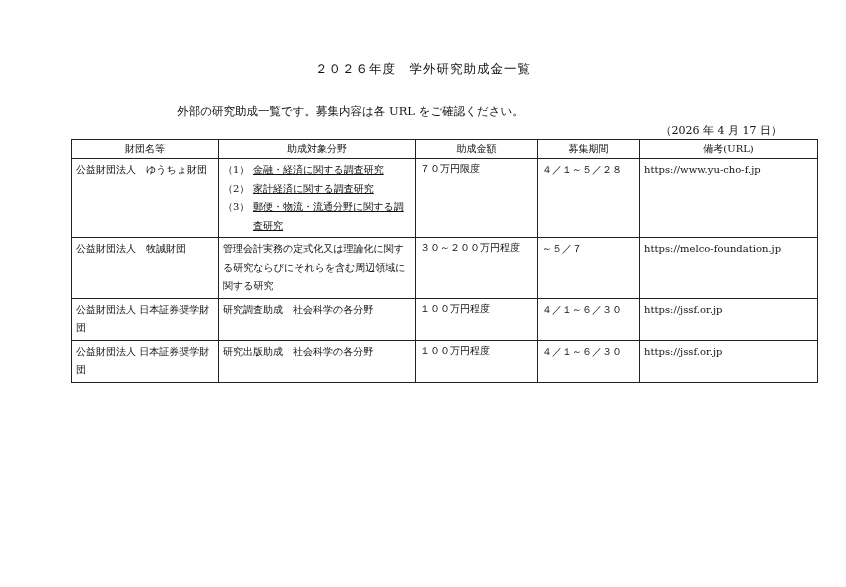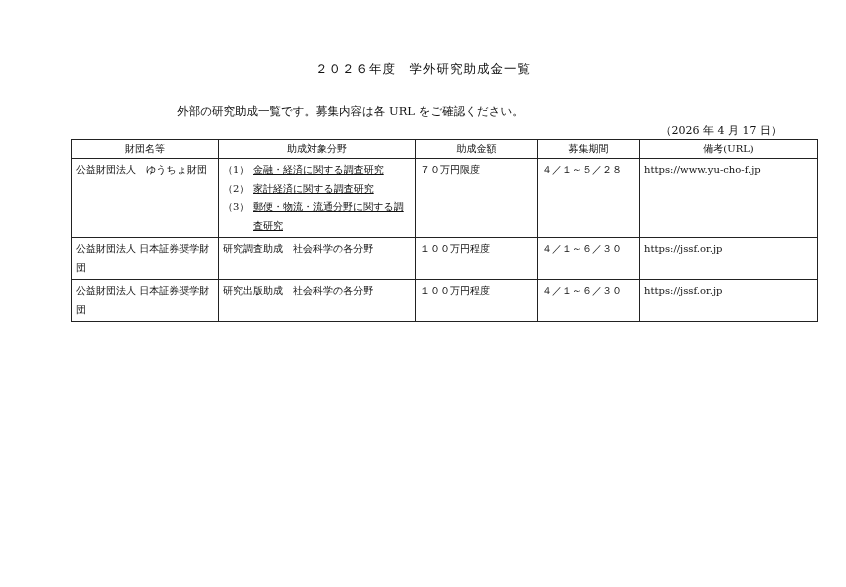--- a/index.html
+++ b/index.html
@@ -23,21 +23,21 @@
   table.grants {
     position: absolute; left: 52px; top: 139px;
     border-collapse: collapse; table-layout: fixed;
     width: 746px; font-size: 10px; margin-left: 19px;
   }
   table.grants th, table.grants td {
     border: 1px solid #222; padding: 2px 4px; vertical-align: top;
     line-height: 18.5px; font-weight: normal; word-break: break-all;
   }
   table.grants th { text-align: center; height: 14px; line-height: 14px; }
-  table.grants td.inner-v { border-left-color: #999; }
+  table.grants td.inner-v { border-left-color: #999; font-family: Liberation Mono, monospace; }
   .sub-item { display: block; }
   .sub-item .num { display: inline-block; width: 30px; }
   .sub-item .txt { display: inline; text-decoration: underline; }
 </style>
 </head>
 <body>
 
 <div class="title">２０２６年度　学外研究助成金一覧</div>
 <div class="subtitle">外部の研究助成一覧です。募集内容は各 URL をご確認ください。</div>
 <div class="date">（2026 年 4 月 17 日）</div>
@@ -69,20 +69,27 @@
         <span class="sub-item" style="display:flex">
             <span class="num" style="flex:none">（3）</span>
             <span class="txt">郵便・物流・流通分野に関する調査研究</span>
           </span>
       </td>
       <td class="inner-v">７０万円限度</td>
       <td>４／１～５／２８</td>
       <td><span>https://www.yu-cho-f.jp</span></td>
     </tr>
 
+    <tr style="height:56px">
+      <td>公益財団法人　牧誠財団</td>
+      <td>管理会計実務の定式化又は理論化に関する研究ならびにそれらを含む周辺領域に関する研究</td>
+      <td class="inner-v">３０～２００万円程度</td>
+      <td>～５／７</td>
+      <td><span>https://melco-foundation.jp</span></td>
+    </tr>
 
 
 
     <tr style="height:37px">
       <td>公益財団法人 日本証券奨学財団</td>
       <td>研究調査助成　社会科学の各分野</td>
       <td class="inner-v">１００万円程度</td>
       <td>４／１～６／３０</td>
       <td><span>https://jssf.or.jp</span></td>
     </tr>

